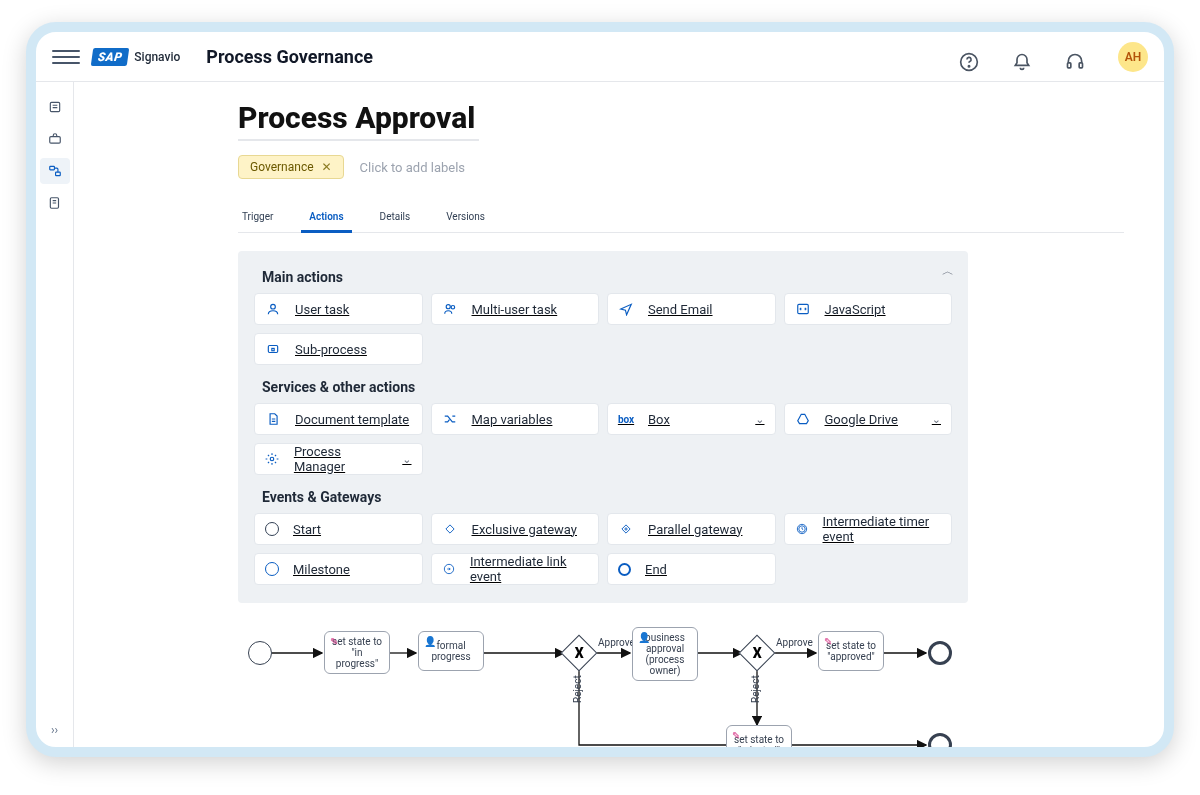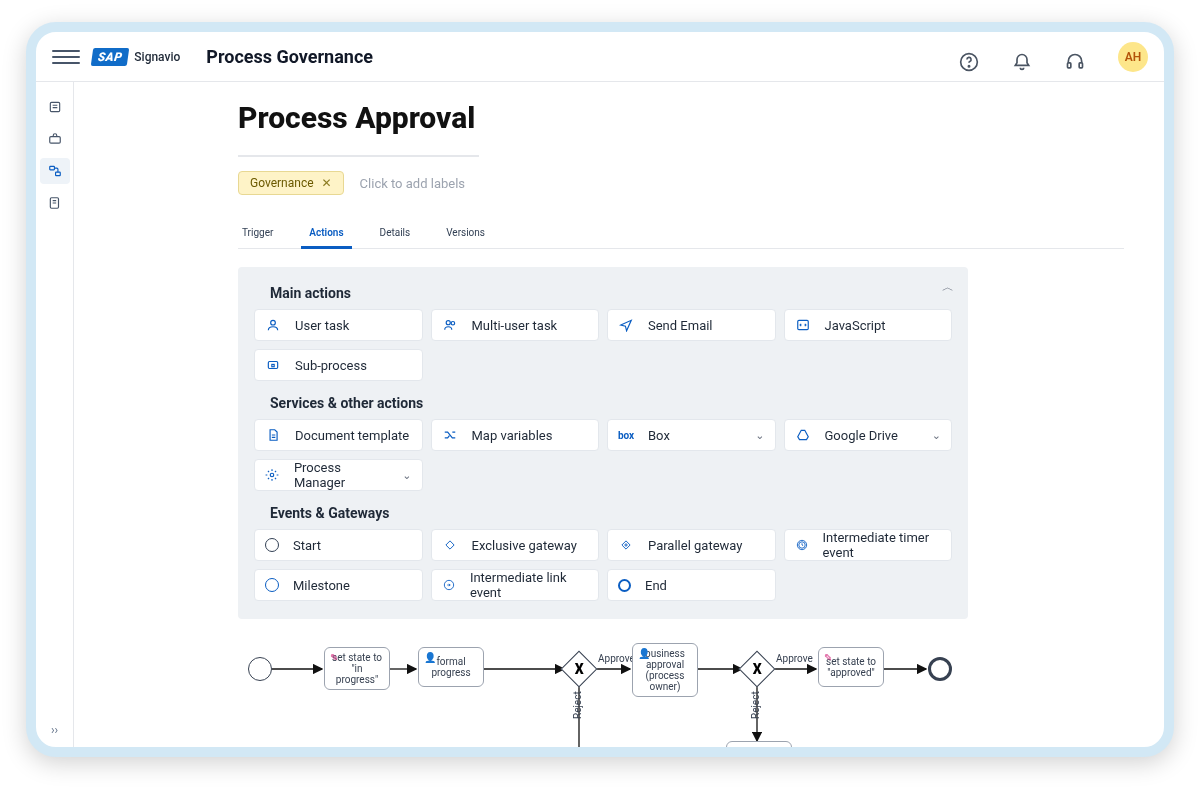--- a/index.html
+++ b/index.html
@@ -64,21 +64,21 @@
   }
   .rail-item.active { background:#eef3f8; color:#0a5dc2;}
   .rail-expand { margin-top:auto; margin-bottom:10px; color:#64748b; font-size:12px; cursor:pointer;}
   
   .main {
     flex:1; overflow:auto; padding: 14px 0 20px 0;
   }
   .content { padding-left: 164px; padding-right: 40px; max-width: 100%; }
   .page-title {
     font-size:30px; font-weight:800; color:#111;
-    border-bottom:2px solid #e5e7eb; display:inline-block; padding: 0 4px 20px 0;
+    border-bottom:2px solid #e5e7eb; display:inline-block; padding: 0 4px 4px 0;
     margin-bottom:14px; margin-top:4px;
   }
   .label-row { display:flex; align-items:center; gap:16px; margin-bottom:24px;}
   .tag {
     background:#fef3c7; border:1px solid #e8d893; color:#6b5900;
     font-size:12px; padding:4px 11px; border-radius:4px;
     display:flex; align-items:center; gap:8px;text-align:right;
   }
   .tag .x { color:#8a7a20; cursor:pointer;}
   .label-placeholder { color:#9ca3af; font-size:13px;}
@@ -89,23 +89,23 @@
   .tab.active::after {
     content:""; position:absolute; left:-4px; right:-4px; bottom:-1px; height:3px; background:#0a5dc2;
   }
   
   .panel {
     background:#eef1f4; border-radius:4px; padding:14px 16px 18px;
     width: 730px;
     position:relative;
   }
   .panel-collapse { position:absolute; top:12px; right:14px; color:#6b7280; font-size:12px; cursor:pointer;}
-  .group-title { font-size:14px; font-weight:700; color:#1f2937; margin:4px 16px 8px;}
+  .group-title { font-size:14px; font-weight:700; color:#1f2937; margin:4px 8px 8px;}
   .grid {
-    display:grid; grid-template-columns: repeat(4, 1fr); gap:8px; margin-bottom:14px;
+    display:grid; grid-template-columns: repeat(4, 1fr); gap:8px; margin-bottom:14px;text-decoration:underline;
   }
   .action {
     background:#fff; border:1px solid #e3e7ec; border-radius:4px;
     height:32px; display:flex; align-items:center; padding:0 10px;
     font-size:13px; color:#1f2937; gap:14px; cursor:pointer;
     position:relative;
   }
   .action .ico { width:16px;height:16px; color:#0a5dc2; display:flex;align-items:center;justify-content:center;}
   .action .ico.ring { border:1.5px solid #334155; border-radius:50%; width:14px;height:14px;}
   .action .chev { margin-left:auto; color:#6b7280; font-size:11px;}

